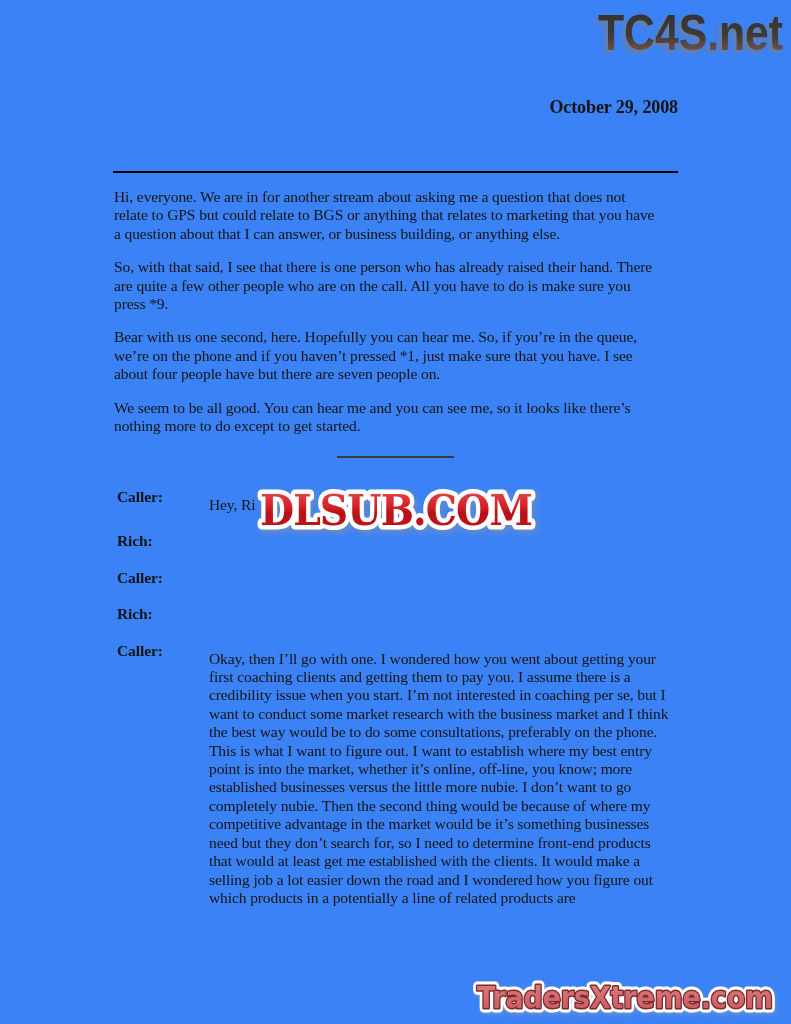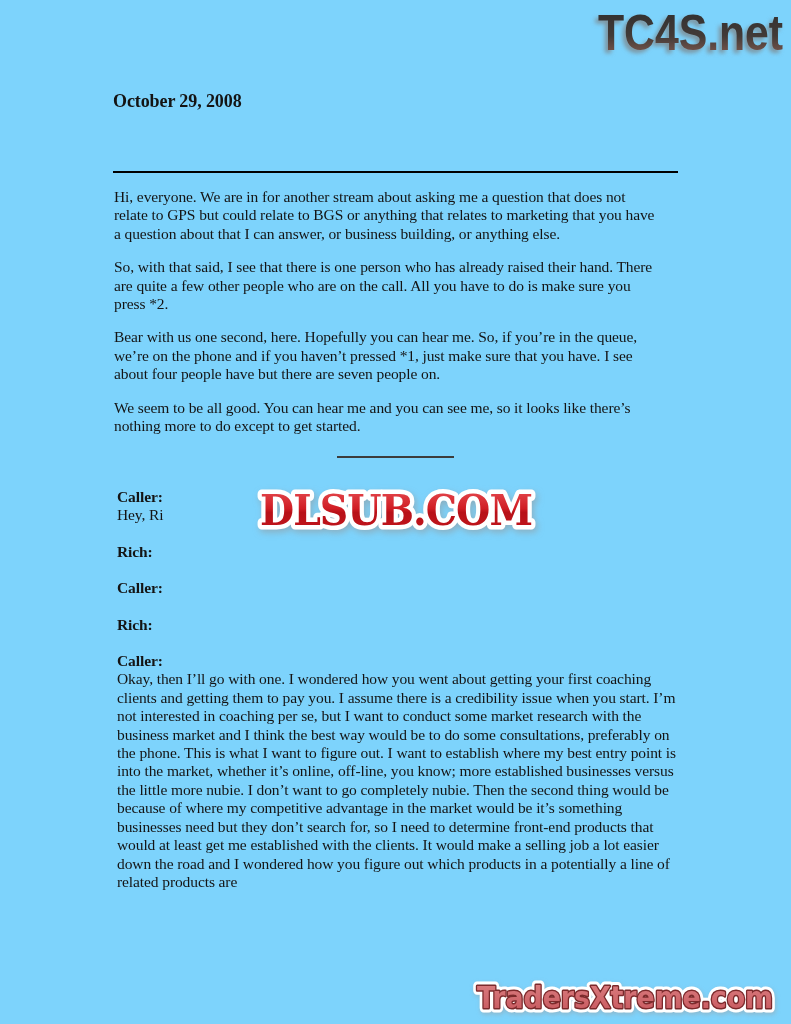--- a/index.html
+++ b/index.html
@@ -1,20 +1,20 @@
 <!DOCTYPE html>
 <html><head>
 <meta charset="utf-8">
 <style>
   html, body { margin: 0; padding: 0; background: #ffffff; }
   .page {
     position: relative;
     width: 791px;
     height: 1024px;
-    background: #7dd3fc;
+    background: #3b82f6;
     overflow: hidden;
     font-family: "Liberation Serif", serif;
     color: #141414;
     font-size: 15.5px;
     line-height: 18.4px;
     letter-spacing: -0.1px;
   }
 
   
   .logo-top {
@@ -26,24 +26,24 @@
     filter: drop-shadow(-3px 3px 2px rgba(125,125,125,0.75));
   }
   .logo-top text {
     font-family: "Liberation Sans", sans-serif;
     font-weight: bold;
   }
 
   
   .date-heading {
     position: absolute;
-    top: 91px;
+    top: 97px;
     left: 113px;
     width: 565px;
-    text-align: left;
+    text-align: right;
     font-weight: bold;
     font-size: 18px;
     line-height: 21px;
   }
 
   
   .rule-main {
     position: absolute;
     top: 171px;
     left: 113px;
@@ -69,23 +69,23 @@
   }
   .intro p { margin: 0 16px 15px 0; }
 
   
   .dialogue {
     position: absolute;
     top: 488px;
     left: 117px;
     width: 560px;
   }
-  .entry { display: flex; margin-bottom: 18px; flex-direction: column; }
+  .entry { display: flex; margin-bottom: 18px; }
   .speaker { font-weight: bold; width: 92px; flex: none; }
-  .d-text { flex: 1 1 auto; white-space: pre-wrap; }
+  .d-text { flex: 1 1 auto; white-space: pre-wrap; margin-top: 8px; }
 
   
   .logo-mid {
     position: absolute;
     top: 479px;
     left: 250px;
     width: 292px;
     height: 60px;
     filter: drop-shadow(2px 3px 3px rgba(150,150,150,0.55));
   }
@@ -124,21 +124,21 @@
     </defs>
     <text x="193" y="47" text-anchor="end" font-size="50" textLength="185" lengthAdjust="spacingAndGlyphs" fill="url(#gradTc)">TC4S.net</text>
   </svg>
 
   <div class="date-heading">October 29, 2008</div>
 
   <div class="rule-main"></div>
 
   <div class="intro">
     <p>Hi, everyone. We are in for another stream about asking me a question that does not relate to GPS but could relate to BGS or anything that relates to marketing that you have a question about that I can answer, or business building, or anything else.</p>
-    <p>So, with that said, I see that there is one person who has already raised their hand. There are quite a few other people who are on the call. All you have to do is make sure you press *2.</p>
+    <p>So, with that said, I see that there is one person who has already raised their hand. There are quite a few other people who are on the call. All you have to do is make sure you press *9.</p>
     <p>Bear with us one second, here. Hopefully you can hear me. So, if you’re in the queue, we’re on the phone and if you haven’t pressed *1, just make sure that you have. I see about four people have but there are seven people on.</p>
     <p>We seem to be all good. You can hear me and you can see me, so it looks like there’s nothing more to do except to get started.</p>
   </div>
 
   <div class="rule-short"></div>
 
   <div class="dialogue">
     <div class="entry">
       <span class="speaker">Caller:</span>
       <span class="d-text">Hey, Ri</span>

